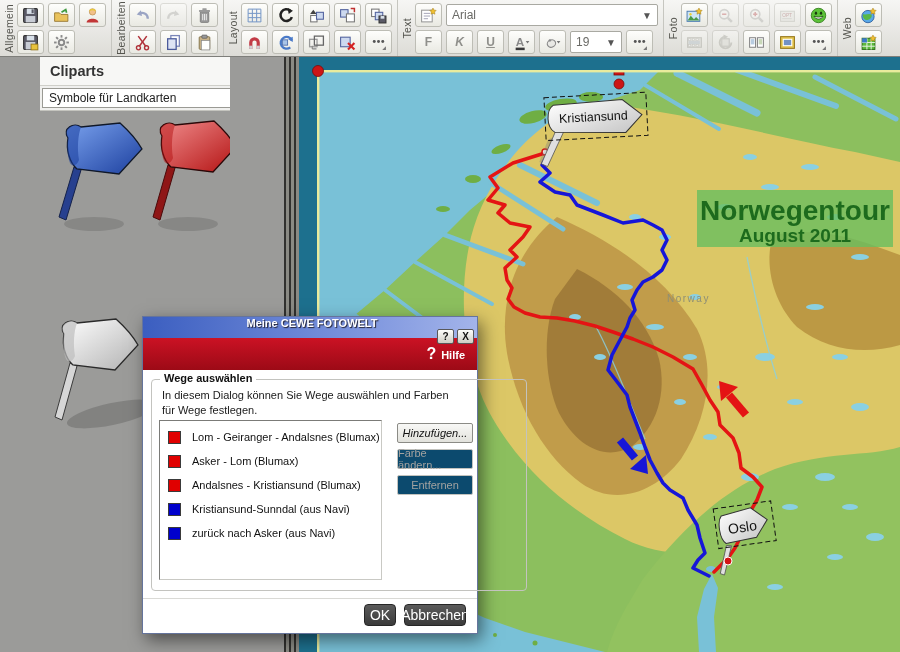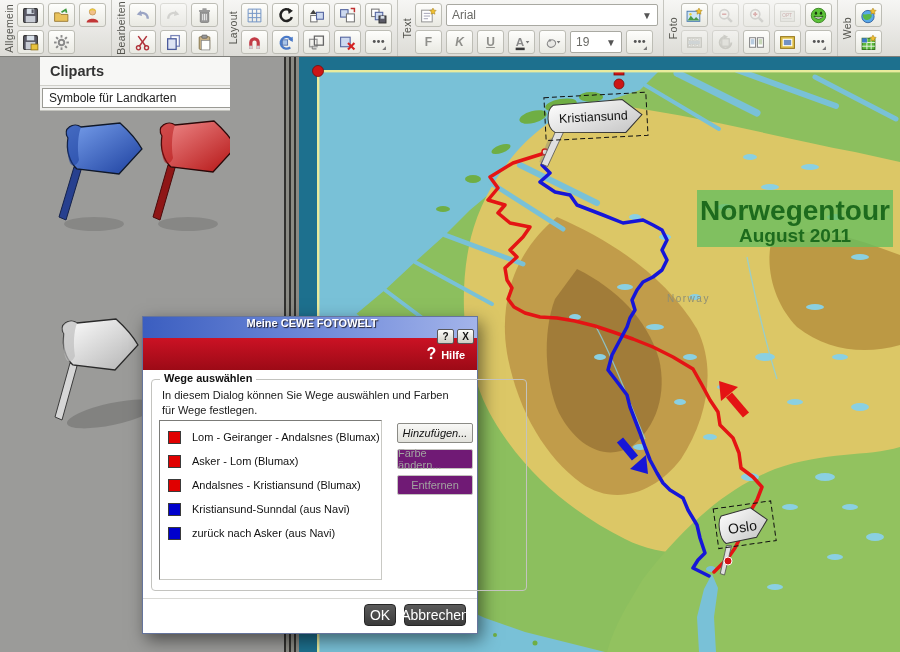--- a/index.html
+++ b/index.html
@@ -75,21 +75,21 @@
   #dlg-desc{position:absolute;left:10px;top:8px;width:302px;font-size:11px;
     color:#1a1a1a;line-height:1.35;}
   #route-list{position:absolute;left:7px;top:40px;width:223px;height:160px;background:#fff;
     border:1px solid;border-color:#7b7b78 #c9c9c4 #c9c9c4 #7b7b78;overflow:hidden;padding-top:4px;}
   .route-item{display:flex;align-items:center;gap:11px;height:24px;padding-left:8px;cursor:pointer;}
   .route-swatch{width:13px;height:13px;border:1px solid #3a3a3a;flex:0 0 auto;}
   .route-label{font-size:11px;color:#111;white-space:nowrap;}
   .side-btn{position:absolute;left:245px;width:76px;height:20px;font-size:11px;
     display:flex;align-items:center;justify-content:center;border-radius:2px;cursor:pointer;}
   .side-btn.enabled{background:linear-gradient(#f8f8f6,#e2e2dc);border:1px solid #8b8b86;color:#111;}
-  .side-btn.off{background:#701a75;border:1px solid #c3c3be;color:#a2a2a0;}
+  .side-btn.off{background:#0c4a6e;border:1px solid #c3c3be;color:#a2a2a0;}
   #dlg-footerline{position:absolute;left:0;right:0;top:281px;border-top:1px solid #dadad6;}
   .dlg-btn{position:absolute;top:287px;height:22px;border-radius:4px;color:#fff;font-size:14px;
     background:linear-gradient(#5b5b5b,#3a3a3a);border:1px solid #262626;
     display:flex;align-items:center;justify-content:center;cursor:pointer;}
   #btn-ok{left:221px;width:32px;}
   #btn-cancel{left:261px;width:62px;text-align:right;}
 </style>
 </head>
 <body>
 

